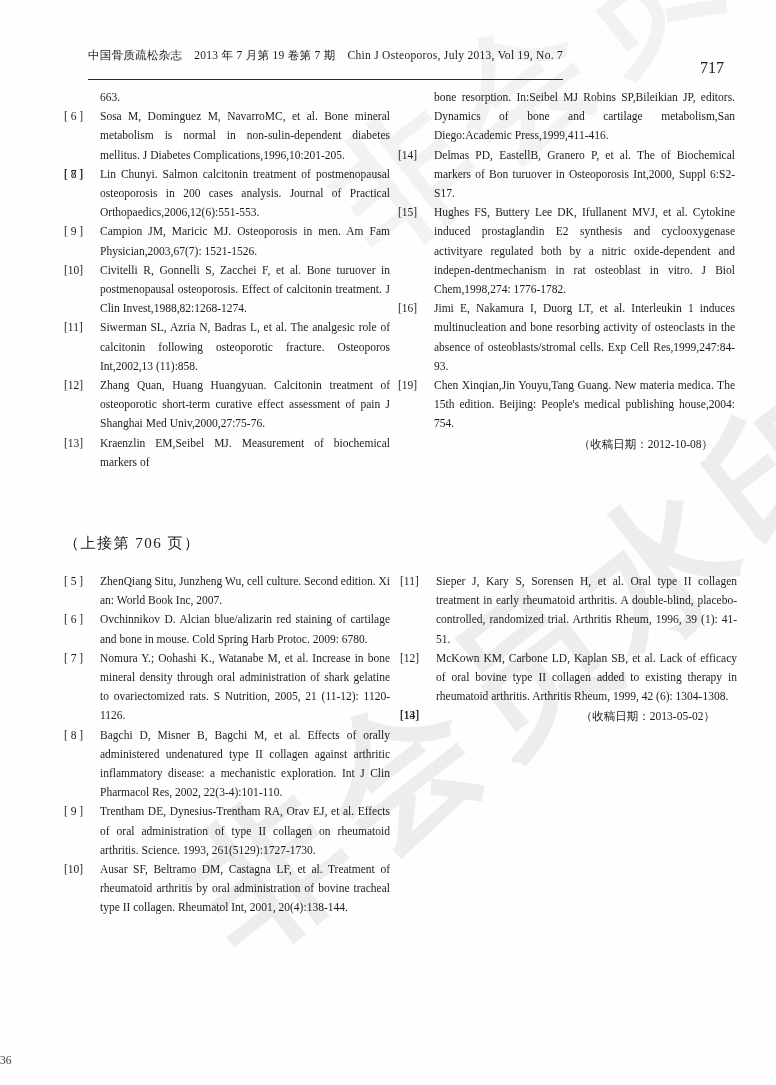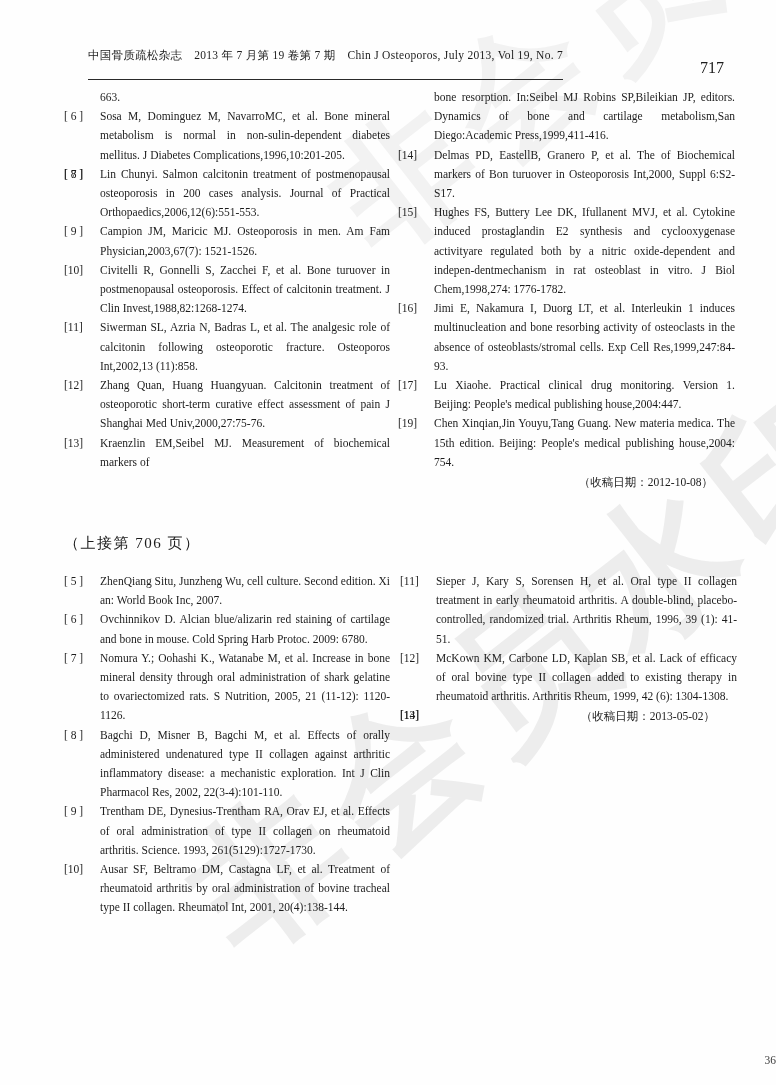--- a/index.html
+++ b/index.html
@@ -43,21 +43,21 @@
     padding-right:22px;
     margin-top:1px;
   }
   .continued-note{
     position:absolute;top:534px;left:64px;
     font-size:15px;letter-spacing:1.5px;
   }
   
   .footer{
     position:absolute;top:1054px;left:0;width:100%;
-    text-align:right;font-size:11.5px;color:#3a3a3a;
+    text-align:left;font-size:11.5px;color:#3a3a3a;
   }
   
   .watermark{
     position:absolute;
     font-family:"DejaVu Sans","Liberation Sans",sans-serif;
     white-space:nowrap;
     letter-spacing:14px;
     pointer-events:none;
     transform-origin:left top;
     transform:rotate(-38deg);
@@ -149,24 +149,20 @@
       <div class="ref">
         <span class="ref-num">[15]</span>
         <span class="ref-text">Hughes FS, Buttery Lee DK, Ifullanent MVJ, et al. Cytokine induced prostaglandin E2 synthesis and cyclooxygenase activityare regulated both by a nitric oxide-dependent and indepen-dentmechanism in rat osteoblast in vitro. J Biol Chem,1998,274: 1776-1782.</span>
       </div>
 
       <div class="ref">
         <span class="ref-num">[16]</span>
         <span class="ref-text">Jimi E, Nakamura I, Duorg LT, et al. Interleukin 1 induces multinucleation and bone resorbing activity of osteoclasts in the absence of osteoblasts/stromal cells. Exp Cell Res,1999,247:84-93.</span>
       </div>
 
-      <div class="ref">
-        <span class="ref-num">[17]</span>
-        <span class="ref-text">Lu Xiaohe. Practical clinical drug monitoring. Version 1. Beijing: People's medical publishing house,2004:447.</span>
-      </div>
 
       <div class="ref">
         <span class="ref-num">[19]</span>
         <span class="ref-text">Chen Xinqian,Jin Youyu,Tang Guang. New materia medica. The 15th edition. Beijing: People's medical publishing house,2004: 754.</span>
       </div>
     <div class="received">（收稿日期：2012-10-08）</div>
     </div>
   <div class="col s1-right" style="top:auto;"></div>
 
   <div class="continued-note">（上接第 706 页）</div>

